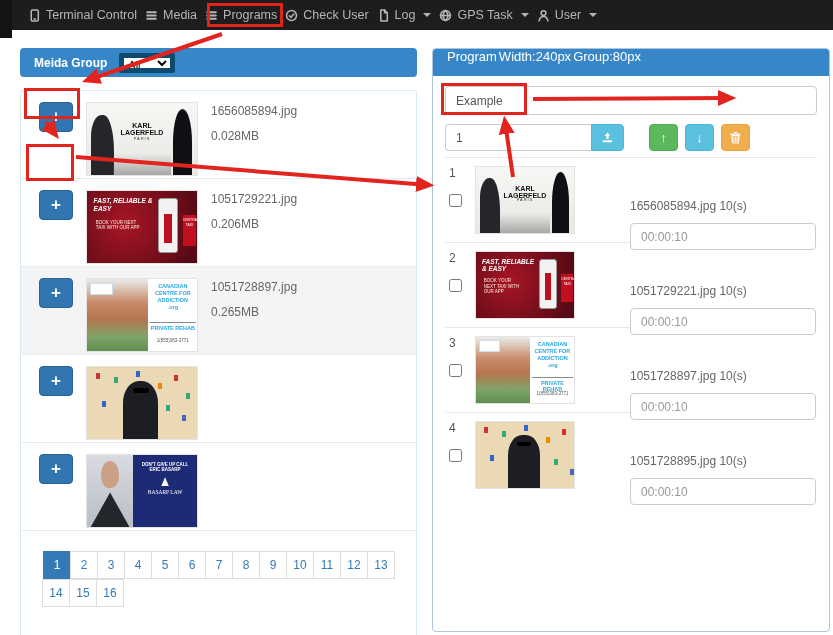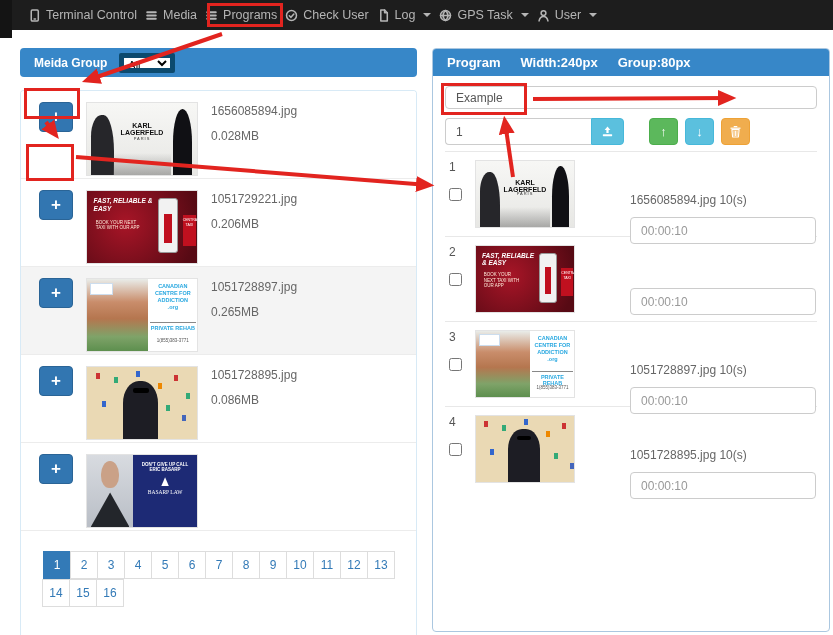--- a/index.html
+++ b/index.html
@@ -38,25 +38,25 @@
   
   .pagination{display:flex;flex-wrap:wrap;margin:20px 0 0 22px;width:372px;}
   .page{width:28px;height:28px;line-height:26px;text-align:center;font-size:12px;color:#337ab7;background:#fff;
         border:1px solid #ddd;margin-left:-1px;box-sizing:border-box;cursor:pointer;}
   .page:first-child{margin-left:0;}
   .page.active{background:#337ab7;border-color:#337ab7;color:#fff;}
 
   
   .panel-right{position:absolute;left:432px;top:48px;width:398px;height:584px;border:1px solid #abc7e0;
                border-radius:4px;background:#fff;box-sizing:border-box;}
-  .pg-header{height:27px;background:#3787c8;display:flex;align-items:center;gap:20px;padding:0 14px;
-             color:#fff;font-weight:bold;font-size:13px;border-radius:3px 3px 0 0;}
+  .pg-header{height:27px;background:#3787c8;display:flex;gap:2px;padding:0 14px;
+             color:#fff;font-weight:normal;font-size:13px;border-radius:3px 3px 0 0;}
   .pg-body{padding:10px 12px 0;}
   .name-row{display:flex;gap:8px;}
-  .name-input{flex:1;height:23px;border:1px solid #ccc;border-radius:4px;padding:0 10px;font-size:12px;
+  .name-input{flex:1;height:29px;border:1px solid #ccc;border-radius:4px;padding:0 10px;font-size:12px;
               color:#555;box-sizing:border-box;}
   .save-btn{width:74px;height:29px;background:#5cb85c;border:1px solid #4cae4c;border-radius:4px;color:#fff;
             font-size:12px;display:flex;align-items:center;justify-content:center;gap:5px;cursor:pointer;flex:none;}
   .tool-row{display:flex;margin-top:9px;align-items:center;}
   .pos-input{width:146px;height:27px;border:1px solid #ccc;border-right:none;border-radius:4px 0 0 4px;
              padding:0 10px;font-size:12px;color:#555;box-sizing:border-box;}
   .jump-btn{width:33px;height:27px;background:#5bc0de;border:1px solid #46b8da;border-radius:0 4px 4px 0;
             display:flex;align-items:center;justify-content:center;cursor:pointer;padding:0;}
   .mini-btn{width:29px;height:27px;border-radius:4px;margin-left:7px;color:#fff;font-weight:bold;font-size:13px;
             display:flex;align-items:center;justify-content:center;cursor:pointer;padding:0;}
@@ -253,24 +253,20 @@
         <div class="fname">1051728897.jpg</div>
         <div class="fsize">0.265MB</div>
       </div>
     </div>
 
     <div class="media-item">
       <button class="add-btn">+</button>
       <div class="thumb th-l cards">
         <span class="d-confetti"></span>
         <span class="d-man"></span>
-      </div>
-      <div class="meta">
-        <div class="fname">1051728895.jpg</div>
-        <div class="fsize">0.086MB</div>
       </div>
     </div>
 
     <div class="media-item">
       <button class="add-btn">+</button>
       <div class="thumb th-l basarp">
         <span class="b-port"></span>
         <span class="b-col">
           <span class="b-t1">DON'T GIVE UP CALL ERIC BASARP</span>
           <span class="b-logo"></span>
@@ -359,20 +355,21 @@
           <div>2</div>
           <input type="checkbox" style="">
         </div>
         <div class="thumb th-s taxi">
           <span class="x-title">FAST, RELIABLE &amp; EASY</span>
           <span class="x-line2">BOOK YOUR NEXT TAXI WITH OUR APP</span>
           <span class="x-phone"></span>
           <span class="x-ribbon">CENTRAL TAXI</span>
         </div>
         <div class="row-right">
+          <div class="row-name">1051729221.jpg 10(s)</div>
           <input class="time-input" type="text" value="00:00:10" style="">
         </div>
       </div>
 
       <div class="prog-row">
         <div class="row-left">
           <div>3</div>
           <input type="checkbox" style="">
         </div>
         <div class="thumb th-s canadian">

